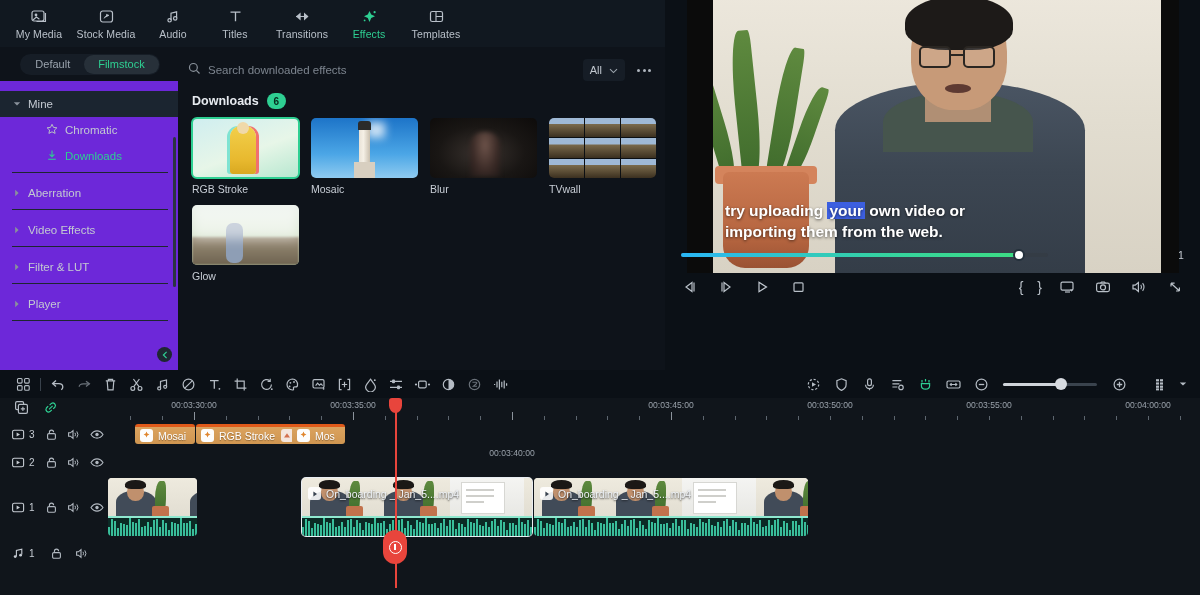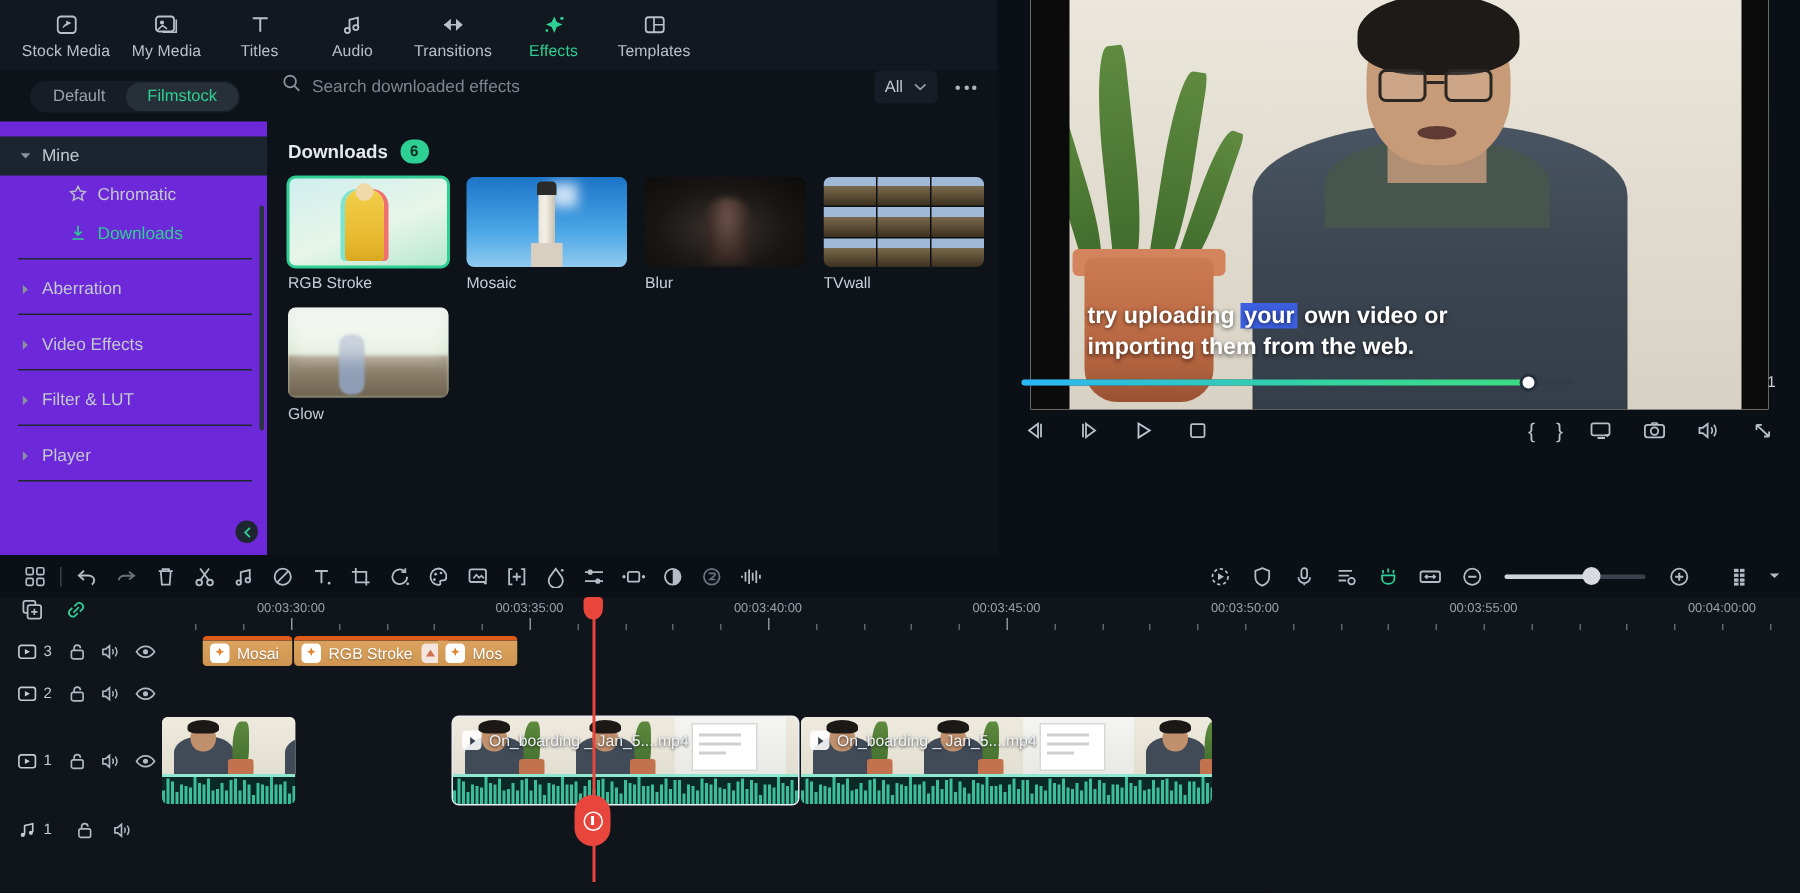--- a/index.html
+++ b/index.html
@@ -23,21 +23,21 @@
     width: 62px; height: 47px; display: flex; flex-direction: column;
     align-items: center; justify-content: center; gap: 3px;
     color: #b9c0c9; cursor: pointer; position: relative;
   }
   .nav-item.wide { width: 72px; }
   .nav-item .nav-label { font-size: 10.5px; letter-spacing: .1px; white-space: nowrap; }
   .nav-item.active { color: #2ecf92; }
   .nav-ico { height: 17px; display: flex; align-items: center; justify-content: center; }
   .nav-ico svg { display: block; }
 
-  .subbar { height: 34px; display: flex; align-items: flex-start; background: #0e131a; flex-shrink: 0; }
+  .subbar { height: 34px; display: flex; align-items: flex-end; background: #0e131a; flex-shrink: 0; }
   .seg-wrap {
     width: 180px; height: 34px; display: flex; align-items: center; justify-content: center;
     background: #0e131a;
   }
   .seg {
     display: flex; background: #161d26; border-radius: 13px; height: 21px; align-items: center;
     padding: 0 1px;
   }
   .seg-btn {
     font-size: 11px; padding: 0 14px; height: 19px; line-height: 19px; border-radius: 11px;
@@ -293,57 +293,57 @@
 </head>
 <body>
 
 <div class="app">
 
   <div class="top">
 
     <div class="left-panel">
 
       <div class="navbar">
-        <div class="nav-item wide">
-          <span class="nav-ico">
-            <svg width="17" height="15" viewBox="0 0 17 15">
-                <rect x="2.5" y="2" width="12" height="11" rx="2.2" fill="none" stroke="#b9c0c9" stroke-width="1.2"></rect>
-                <path d="M6 9.5c1-2.2 2.2-3.2 4.8-3.2M8.5 5.3l2.3 1.1-2.3 1.2z" fill="#b9c0c9" stroke="#b9c0c9" stroke-width=".7"></path>
-              </svg>
-          </span>
-          <span class="nav-label">Stock Media</span>
-        </div>
         <div class="nav-item">
           <span class="nav-ico">
             <svg width="17" height="15" viewBox="0 0 17 15">
                 <rect x="1" y="2" width="12" height="10" rx="2" fill="none" stroke="#b9c0c9" stroke-width="1.2"></rect>
                 <circle cx="5" cy="6" r="1.4" fill="#b9c0c9"></circle>
                 <path d="M2 11l3.4-3 3 2.2" fill="none" stroke="#b9c0c9" stroke-width="1.1"></path>
                 <path d="M14.5 4v8.5h-9" fill="none" stroke="#b9c0c9" stroke-width="1.1"></path>
               </svg>
           </span>
           <span class="nav-label">My Media</span>
         </div>
-        <div class="nav-item">
+        <div class="nav-item wide">
           <span class="nav-ico">
             <svg width="17" height="15" viewBox="0 0 17 15">
-                <path d="M3.5 3.2h10M8.5 3.2v9" fill="none" stroke="#b9c0c9" stroke-width="1.3"></path>
-              </svg>
-          </span>
-          <span class="nav-label">Titles</span>
+                <rect x="2.5" y="2" width="12" height="11" rx="2.2" fill="none" stroke="#b9c0c9" stroke-width="1.2"></rect>
+                <path d="M6 9.5c1-2.2 2.2-3.2 4.8-3.2M8.5 5.3l2.3 1.1-2.3 1.2z" fill="#b9c0c9" stroke="#b9c0c9" stroke-width=".7"></path>
+              </svg>
+          </span>
+          <span class="nav-label">Stock Media</span>
         </div>
         <div class="nav-item">
           <span class="nav-ico">
             <svg width="17" height="15" viewBox="0 0 17 15">
                 <path d="M6 11V4.2l5.6-1.4V9" fill="none" stroke="#b9c0c9" stroke-width="1.2"></path>
                 <circle cx="4.6" cy="11.3" r="1.7" fill="none" stroke="#b9c0c9" stroke-width="1.2"></circle>
                 <circle cx="10.2" cy="9.4" r="1.7" fill="none" stroke="#b9c0c9" stroke-width="1.2"></circle>
               </svg>
           </span>
           <span class="nav-label">Audio</span>
+        </div>
+        <div class="nav-item">
+          <span class="nav-ico">
+            <svg width="17" height="15" viewBox="0 0 17 15">
+                <path d="M3.5 3.2h10M8.5 3.2v9" fill="none" stroke="#b9c0c9" stroke-width="1.3"></path>
+              </svg>
+          </span>
+          <span class="nav-label">Titles</span>
         </div>
         <div class="nav-item wide">
           <span class="nav-ico">
             <svg width="19" height="15" viewBox="0 0 19 15">
                 <path d="M11 3.5l4.5 4-4.5 4V3.5z" fill="#b9c0c9"></path>
                 <path d="M7.6 3.5L3 7.5l4.6 4V3.5z" fill="#b9c0c9"></path>
                 <path d="M3 7.5h12" stroke="#b9c0c9" stroke-width="1.1"></path>
               </svg>
           </span>
           <span class="nav-label">Transitions</span>
@@ -878,21 +878,21 @@
             <span class="tick minor" style="left: 881px;"></span>
             <span class="tick minor" style="left: 912.8px;"></span>
             <span class="tick minor" style="left: 944.6px;"></span>
             <span class="tick minor" style="left: 976.4px;"></span>
             <span class="tick minor" style="left: 1008.2px;"></span>
             <span class="tick minor" style="left: 1040px;"></span>
             <span class="tick minor" style="left: 1071.8px;"></span>
           </div>
       <div class="rl-label" style="left: 86px;">00:03:30:00</div>
           <div class="rl-label" style="left: 245px;">00:03:35:00</div>
-          <div class="rl-label" style="left: 404px;">00:03:40:00</div>
+          <div class="rl-label" style="left: 404px; margin-top: 48px;">00:03:40:00</div>
           <div class="rl-label" style="left: 563px;">00:03:45:00</div>
           <div class="rl-label" style="left: 722px;">00:03:50:00</div>
           <div class="rl-label" style="left: 881px;">00:03:55:00</div>
           <div class="rl-label" style="left: 1040px;">00:04:00:00</div>
         </div>
     </div>
 
     <div class="tracks" id="tracks">
 
       <div class="track" style="height:28px">

